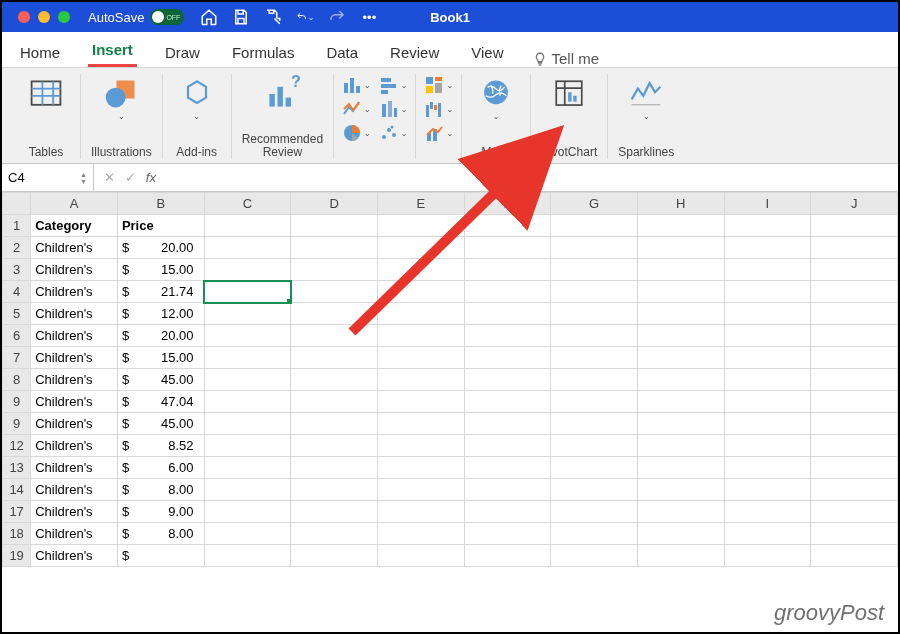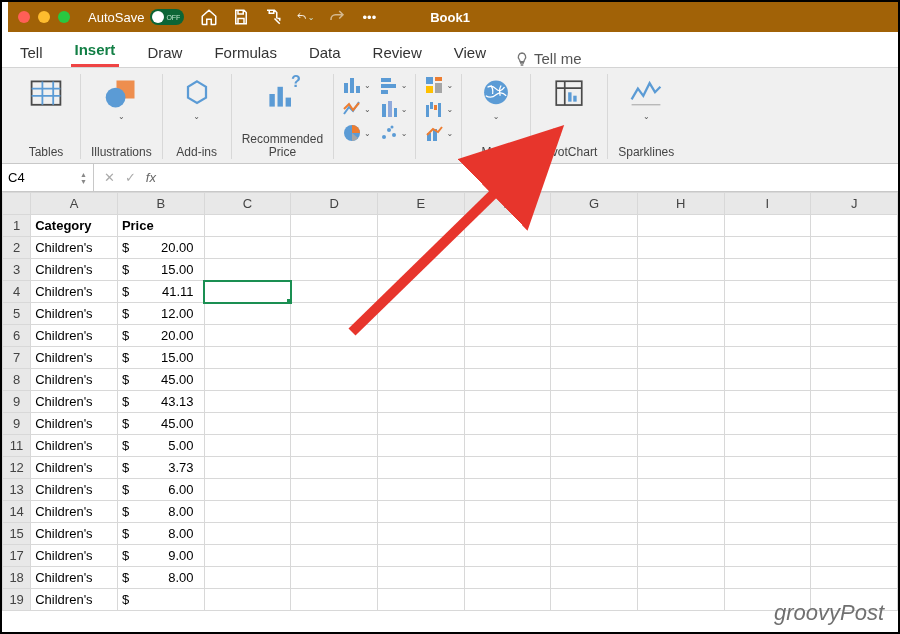--- a/index.html
+++ b/index.html
@@ -1,18 +1,18 @@
 <!DOCTYPE html>
 <html><head>
 <meta charset="utf-8">
 <style>
 * { margin:0; padding:0; box-sizing:border-box; font-family:-apple-system,BlinkMacSystemFont,"Segoe UI",sans-serif; }
 body { width:900px; height:634px; background:#fff; border:2px solid #000; overflow:hidden; position:relative; }
 
-.titlebar { height:30px; background:#a16207; display:flex; align-items:center; padding:0 10px; color:#fff; font-size:13px;margin-left:6px; }
+.titlebar { height:30px; background:#1d4ed8; display:flex; align-items:center; padding:0 16px; color:#fff; font-size:13px; }
 .traffic { display:flex; gap:8px; margin-right:18px; }
 .dot { width:12px; height:12px; border-radius:50%; }
 .red{background:#ff5f57}.yellow{background:#febc2e}.green{background:#28c840}
 .titlebar .label { font-weight:500; margin-right:6px; }
 .autosave-toggle { width:34px; height:16px; background:#0c6536; border-radius:8px; display:flex; align-items:center; padding:2px; cursor:pointer; }
 .autosave-knob { width:12px; height:12px; background:#fff; border-radius:50%; }
 .autosave-off { font-size:7px; color:#bde5ce; margin-left:2px; }
 .qat { display:flex; gap:14px; margin-left:16px; align-items:center; }
 .qat-icon { width:18px; height:18px; display:flex; align-items:center; justify-content:center; color:#fff; cursor:pointer; }
 .title-center { position:absolute; left:50%; transform:translateX(-50%); font-weight:600; }
@@ -97,21 +97,21 @@
         <svg viewBox="0 0 24 24" width="18" height="18" fill="none" stroke="#fff" stroke-width="2">
           <path d="M15 4l5 5-5 5 M20 9H10a6 6 0 00-6 6v1"></path>
         </svg>
       </div>
     <div class="qat-icon">•••</div>
   </div>
   <span class="title-center">Book1</span>
 </div>
 
 <div class="tabbar">
-  <div class="tab">Tell</div>
+  <div class="tab">Home</div>
   <div class="tab active">Insert</div>
   <div class="tab">Draw</div>
   <div class="tab">Formulas</div>
   <div class="tab">Data</div>
   <div class="tab">Review</div>
   <div class="tab">View</div>
   <div class="tellme">
     <svg width="16" height="16" viewBox="0 0 24 24" fill="none" stroke="#777" stroke-width="2">
         <path d="M9 18h6M10 21h4M12 3a6 6 0 00-4 10c1 1 1 2 1 3h6c0-1 0-2 1-3a6 6 0 00-4-10z"></path>
       </svg>
@@ -159,21 +159,21 @@
       <div class="ic">
           <svg viewBox="0 0 40 40" width="38" height="38">
             <rect x="6" y="20" width="6" height="14" fill="#5b9bd5"></rect>
             <rect x="15" y="12" width="6" height="22" fill="#5b9bd5"></rect>
             <rect x="24" y="24" width="6" height="10" fill="#5b9bd5"></rect>
             <text x="30" y="12" font-size="18" fill="#5b9bd5" font-weight="bold">?</text>
           </svg>
         </div>
     </div>
     <div class="group-label" style="white-space:pre">Recommended
-Price</div>
+Review</div>
   </div>
   <div class="group" style="padding:0 6px">
     <div class="mini-grid">
       <div class="mini-btn">
           <svg viewBox="0 0 20 20">
             <rect x="2" y="8" width="4" height="10" fill="#5b9bd5"></rect>
             <rect x="8" y="3" width="4" height="15" fill="#5b9bd5"></rect>
             <rect x="14" y="11" width="4" height="7" fill="#5b9bd5"></rect>
           </svg>
           <span class="chev">⌄</span>
@@ -365,21 +365,21 @@
           <td></td>
           <td></td>
           <td></td>
           <td></td>
         </tr>
         <tr>
           <td class="rownum">4</td>
           <td class="">Children's</td>
           <td class="price-cell">
             <span class="cur">$</span>
-            <span class="val">41.11</span>
+            <span class="val">21.74</span>
           </td>
           <td class=" active-cell"></td>
           <td></td>
           <td></td>
           <td></td>
           <td></td>
           <td></td>
           <td></td>
           <td></td>
         </tr>
@@ -445,21 +445,21 @@
           <td></td>
           <td></td>
           <td></td>
           <td></td>
         </tr>
         <tr>
           <td class="rownum">9</td>
           <td class="">Children's</td>
           <td class="price-cell">
             <span class="cur">$</span>
-            <span class="val">43.13</span>
+            <span class="val">47.04</span>
           </td>
           <td class=""></td>
           <td></td>
           <td></td>
           <td></td>
           <td></td>
           <td></td>
           <td></td>
           <td></td>
         </tr>
@@ -473,41 +473,25 @@
           <td class=""></td>
           <td></td>
           <td></td>
           <td></td>
           <td></td>
           <td></td>
           <td></td>
           <td></td>
         </tr>
         <tr>
-          <td class="rownum">11</td>
-          <td class="">Children's</td>
-          <td class="price-cell">
-            <span class="cur">$</span>
-            <span class="val">5.00</span>
-          </td>
-          <td class=""></td>
-          <td></td>
-          <td></td>
-          <td></td>
-          <td></td>
-          <td></td>
-          <td></td>
-          <td></td>
-        </tr>
-        <tr>
           <td class="rownum">12</td>
           <td class="">Children's</td>
           <td class="price-cell">
             <span class="cur">$</span>
-            <span class="val">3.73</span>
+            <span class="val">8.52</span>
           </td>
           <td class=""></td>
           <td></td>
           <td></td>
           <td></td>
           <td></td>
           <td></td>
           <td></td>
           <td></td>
         </tr>
@@ -522,36 +506,20 @@
           <td></td>
           <td></td>
           <td></td>
           <td></td>
           <td></td>
           <td></td>
           <td></td>
         </tr>
         <tr>
           <td class="rownum">14</td>
-          <td class="">Children's</td>
-          <td class="price-cell">
-            <span class="cur">$</span>
-            <span class="val">8.00</span>
-          </td>
-          <td class=""></td>
-          <td></td>
-          <td></td>
-          <td></td>
-          <td></td>
-          <td></td>
-          <td></td>
-          <td></td>
-        </tr>
-        <tr>
-          <td class="rownum">15</td>
           <td class="">Children's</td>
           <td class="price-cell">
             <span class="cur">$</span>
             <span class="val">8.00</span>
           </td>
           <td class=""></td>
           <td></td>
           <td></td>
           <td></td>
           <td></td>

